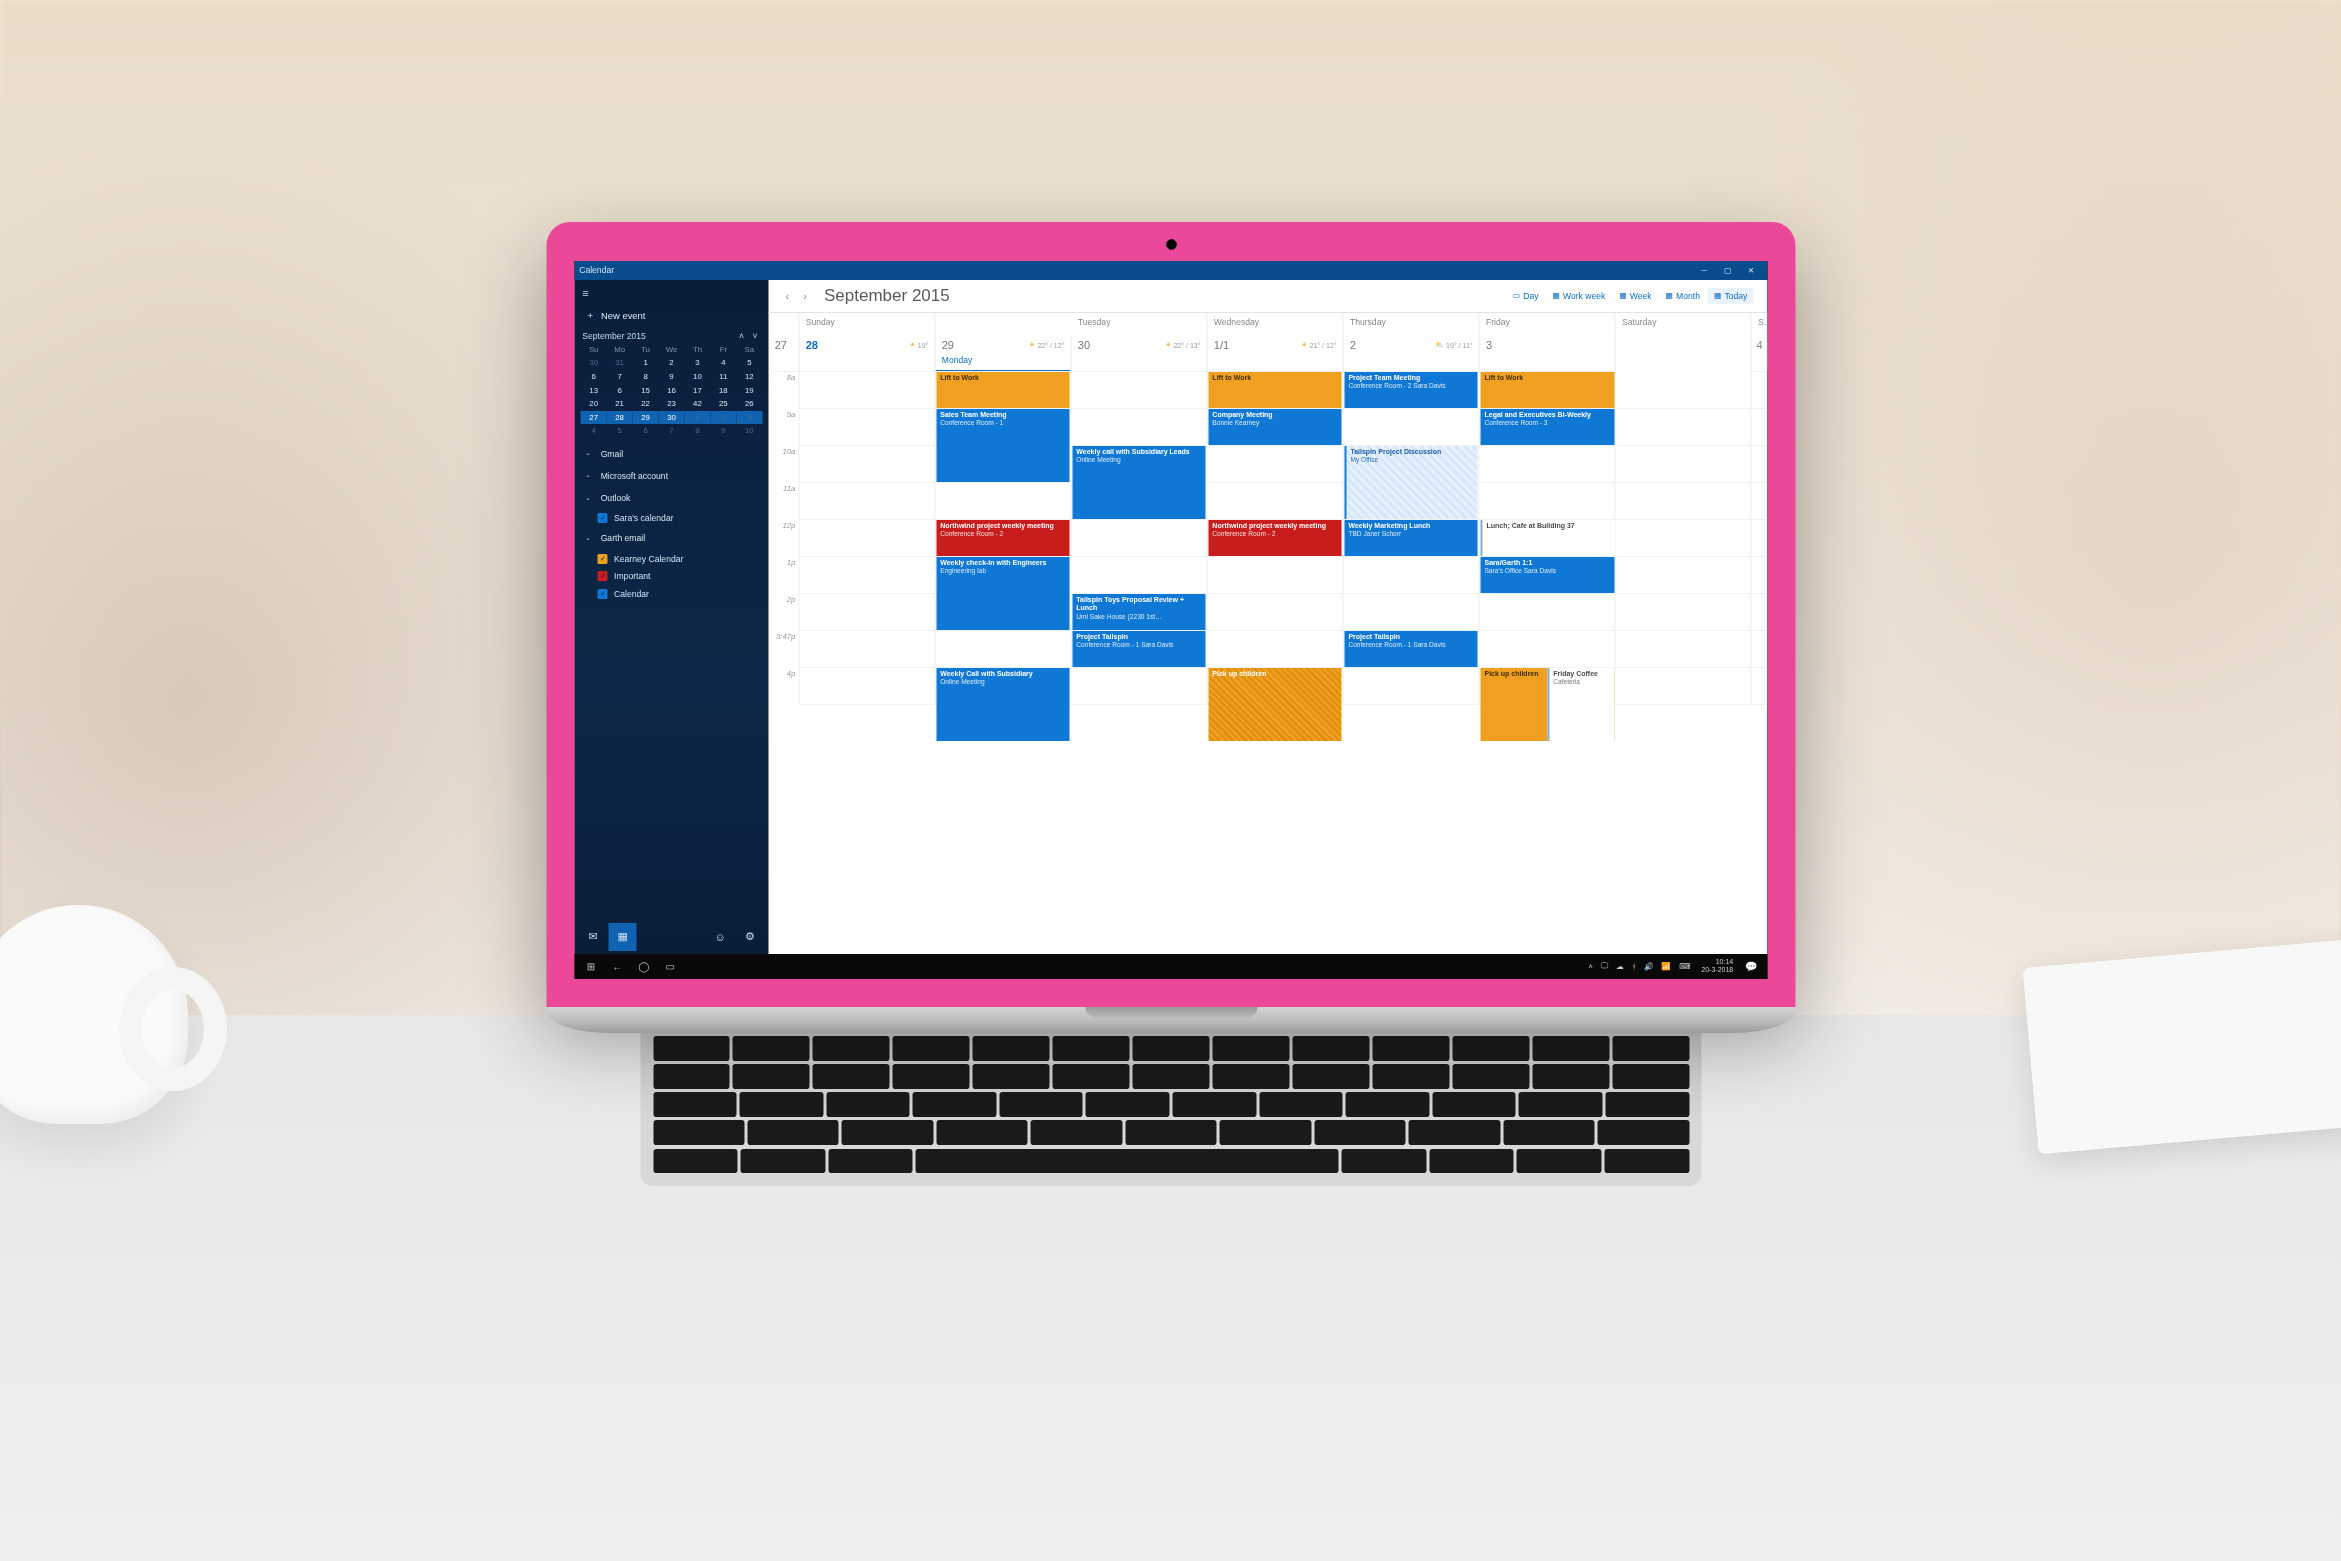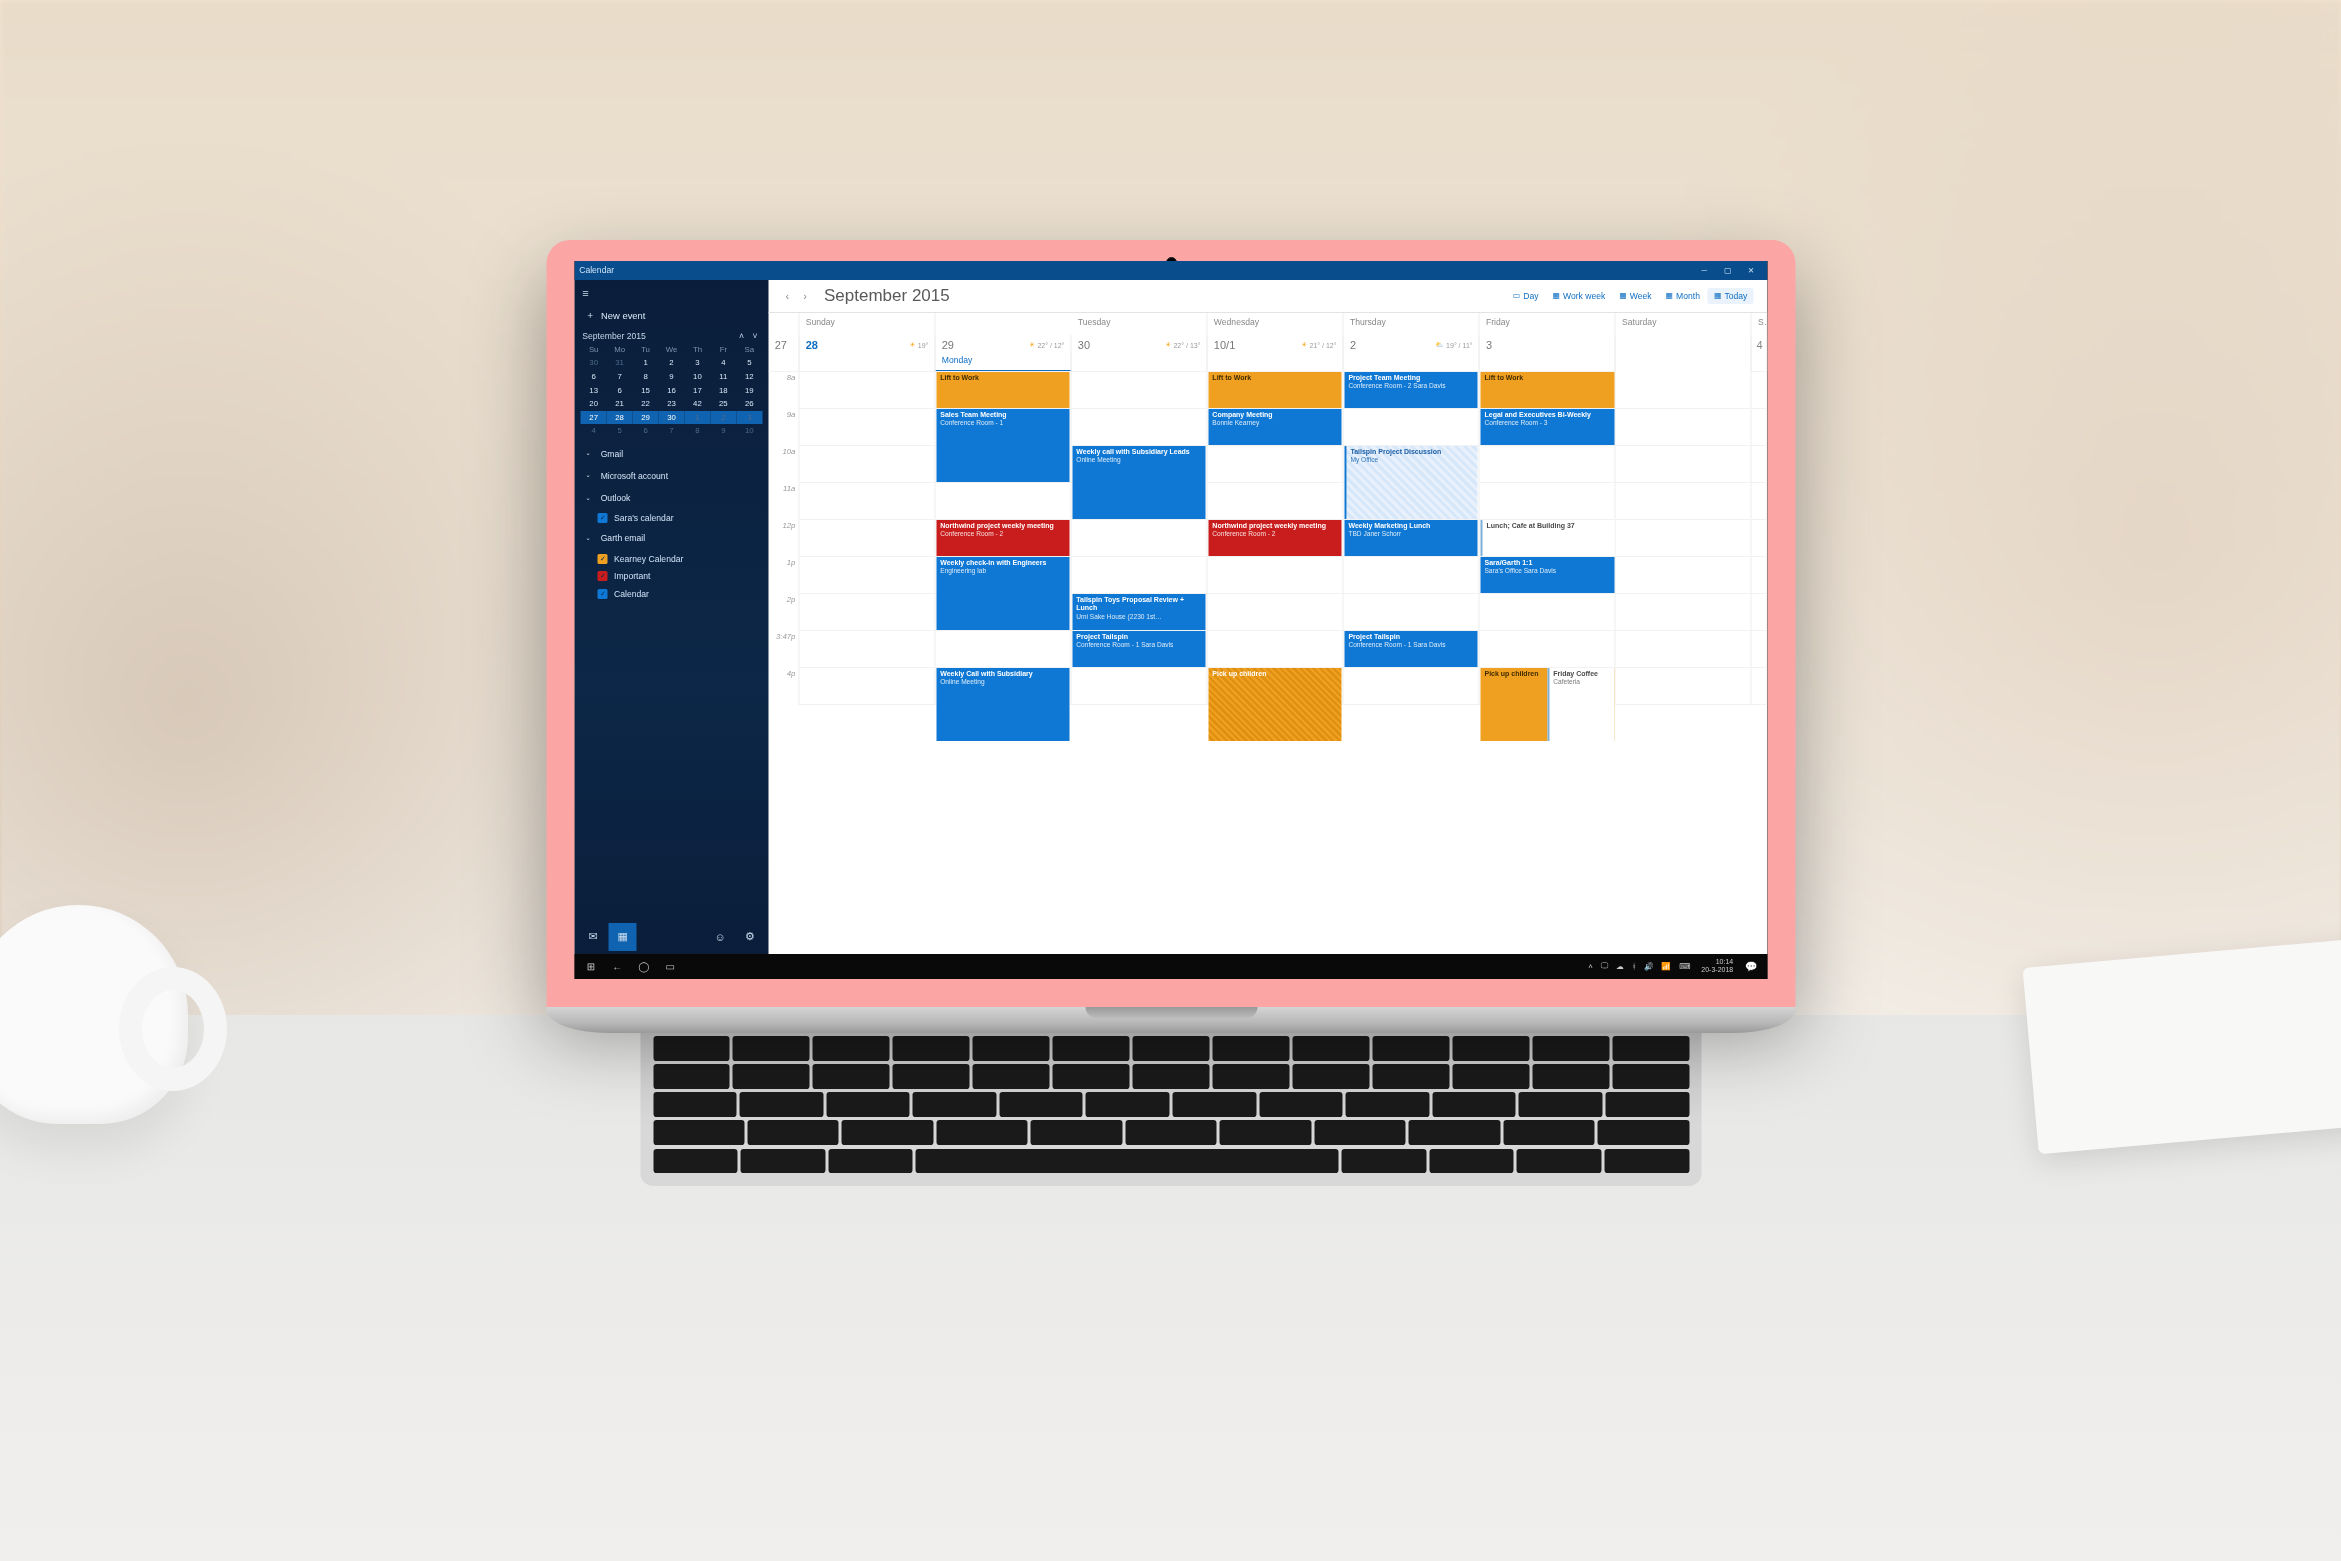--- a/index.html
+++ b/index.html
@@ -62,23 +62,23 @@
 }
 
 
 .laptop {
   position: absolute;
   left: 50%; transform: translateX(-50%);
   bottom: 375px;
   width: 1249px;
 }
 .screen-frame {
-  background: #fca5a5;
+  background: #ec4899;
   border-radius: 23.4px 23.4px 0 0;
-  padding: 21px 28px 28px 28px;
+  padding: 39px 28px 28px 28px;
   position: relative;
   box-shadow: 0 31px 78px rgba(0,0,0,0.35);
 }
 .camera {
   position: absolute;
   top: 17px; left: 50%; transform: translateX(-50%);
   width: 11px; height: 11px;
   border-radius: 50%;
   border: 1.6px solid #222;
   background: #000;
@@ -482,21 +482,21 @@
                   <div style="display: flex; width: 100%; align-items: center;">
                     <span>30</span>
                     <span class="wx">
                       <span class="sun">☀</span>
                       <span>22° / 13°</span>
                     </span>
                   </div>
                 </div>
                 <div class="cell daterow" style="grid-row: 1;">
                   <div style="display: flex; width: 100%; align-items: center;">
-                    <span>10/1</span>
+                    <span>1/1</span>
                     <span class="wx">
                       <span class="sun">☀</span>
                       <span>21° / 12°</span>
                     </span>
                   </div>
                 </div>
                 <div class="cell daterow" style="grid-row: 1;">
                   <div style="display: flex; width: 100%; align-items: center;">
                     <span>2</span>
                     <span class="wx">

